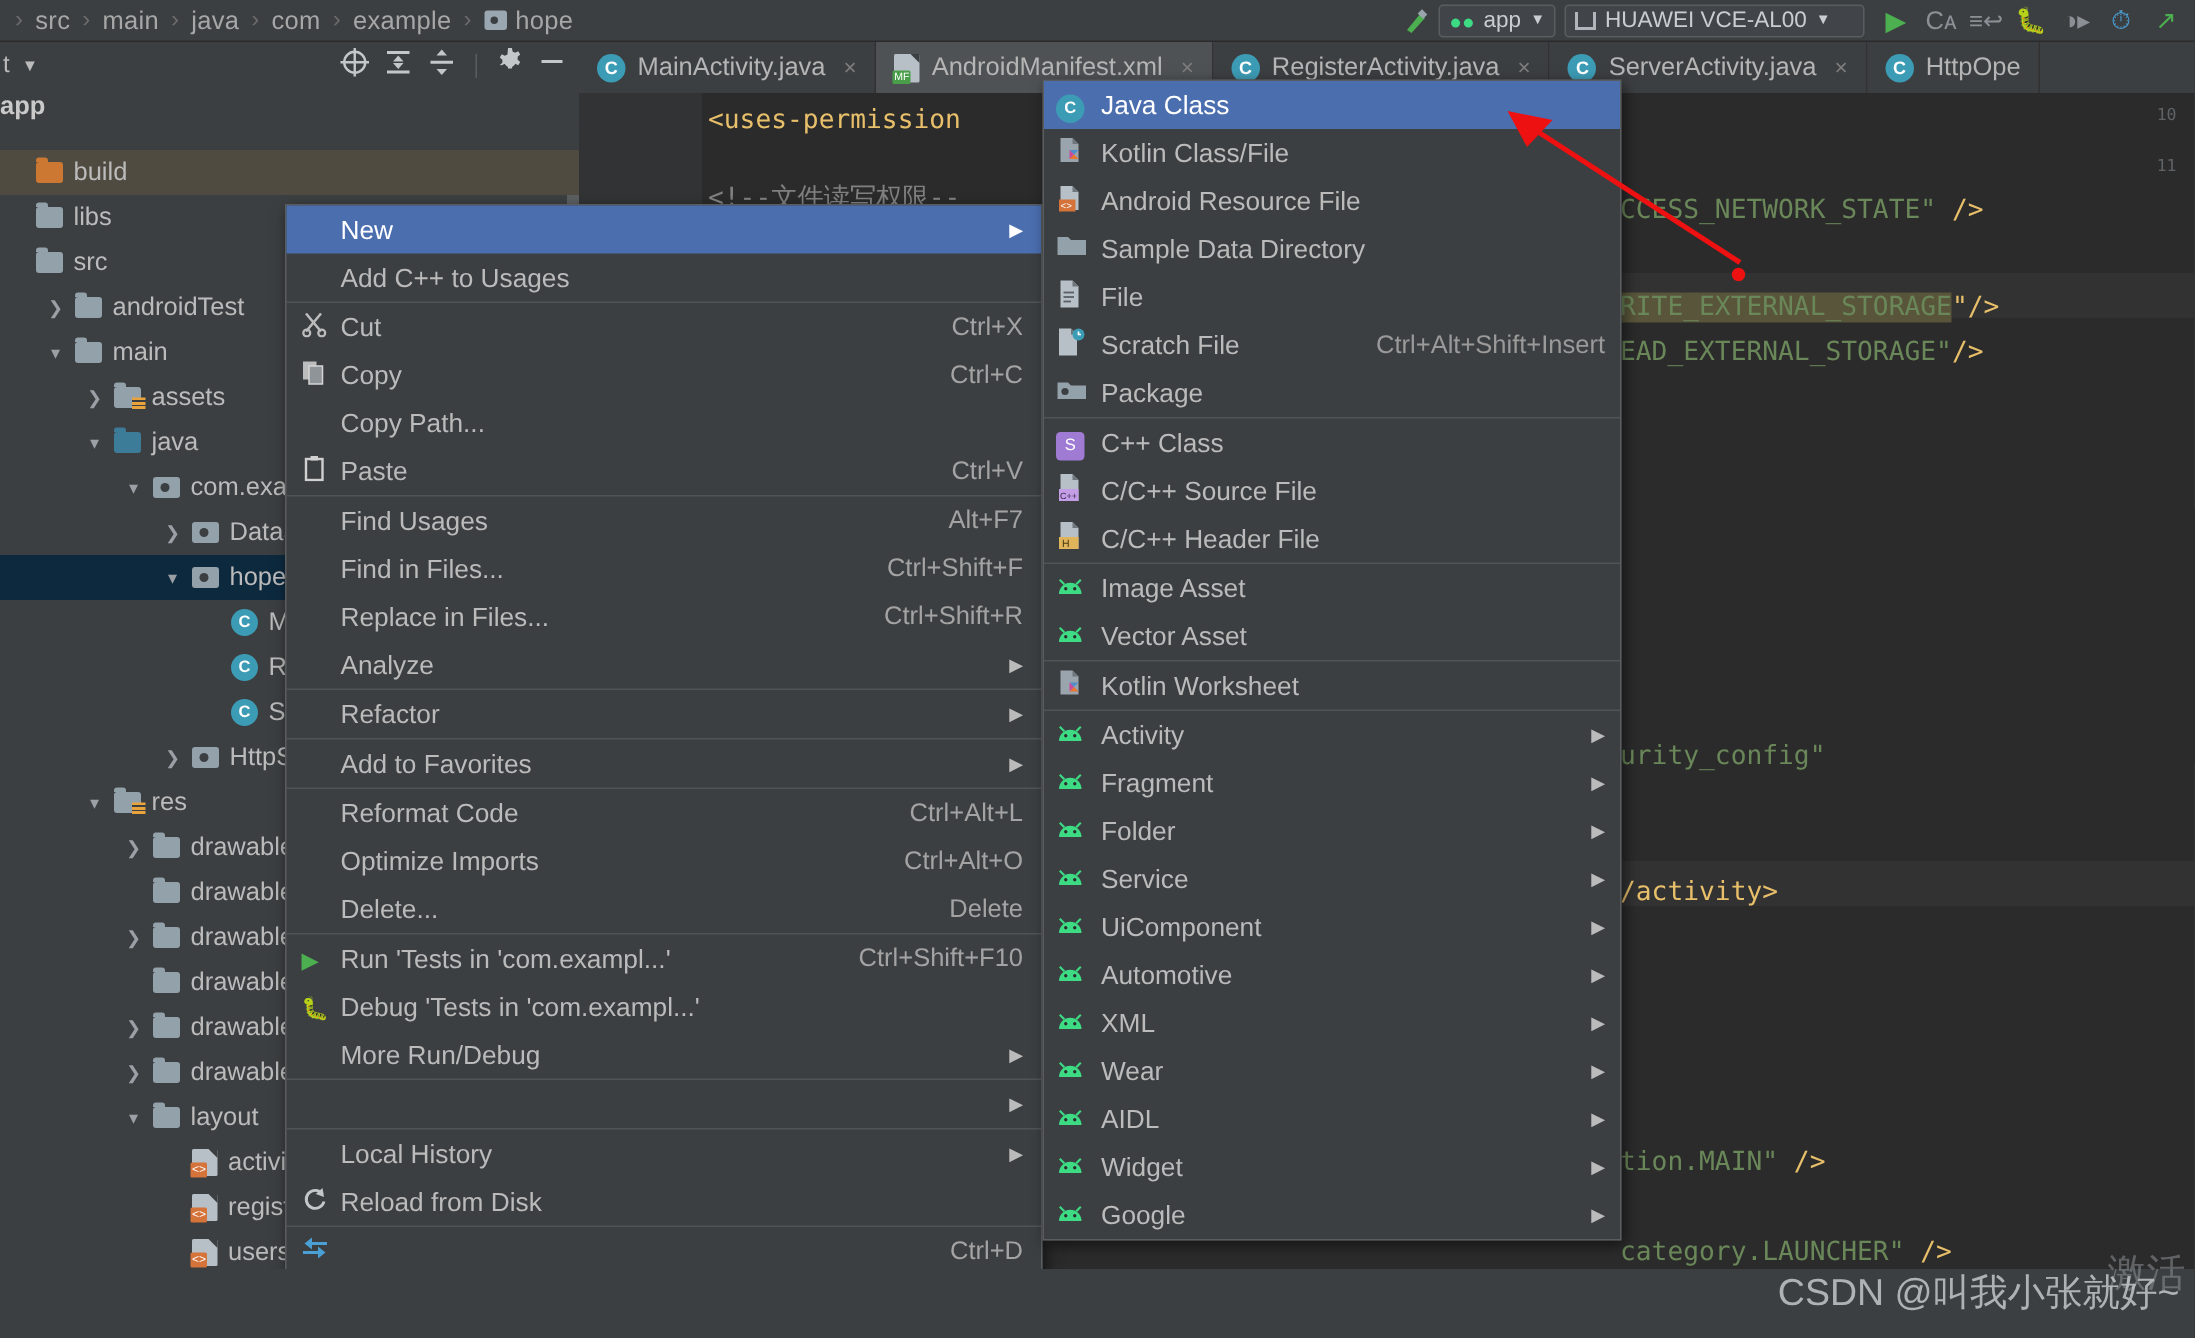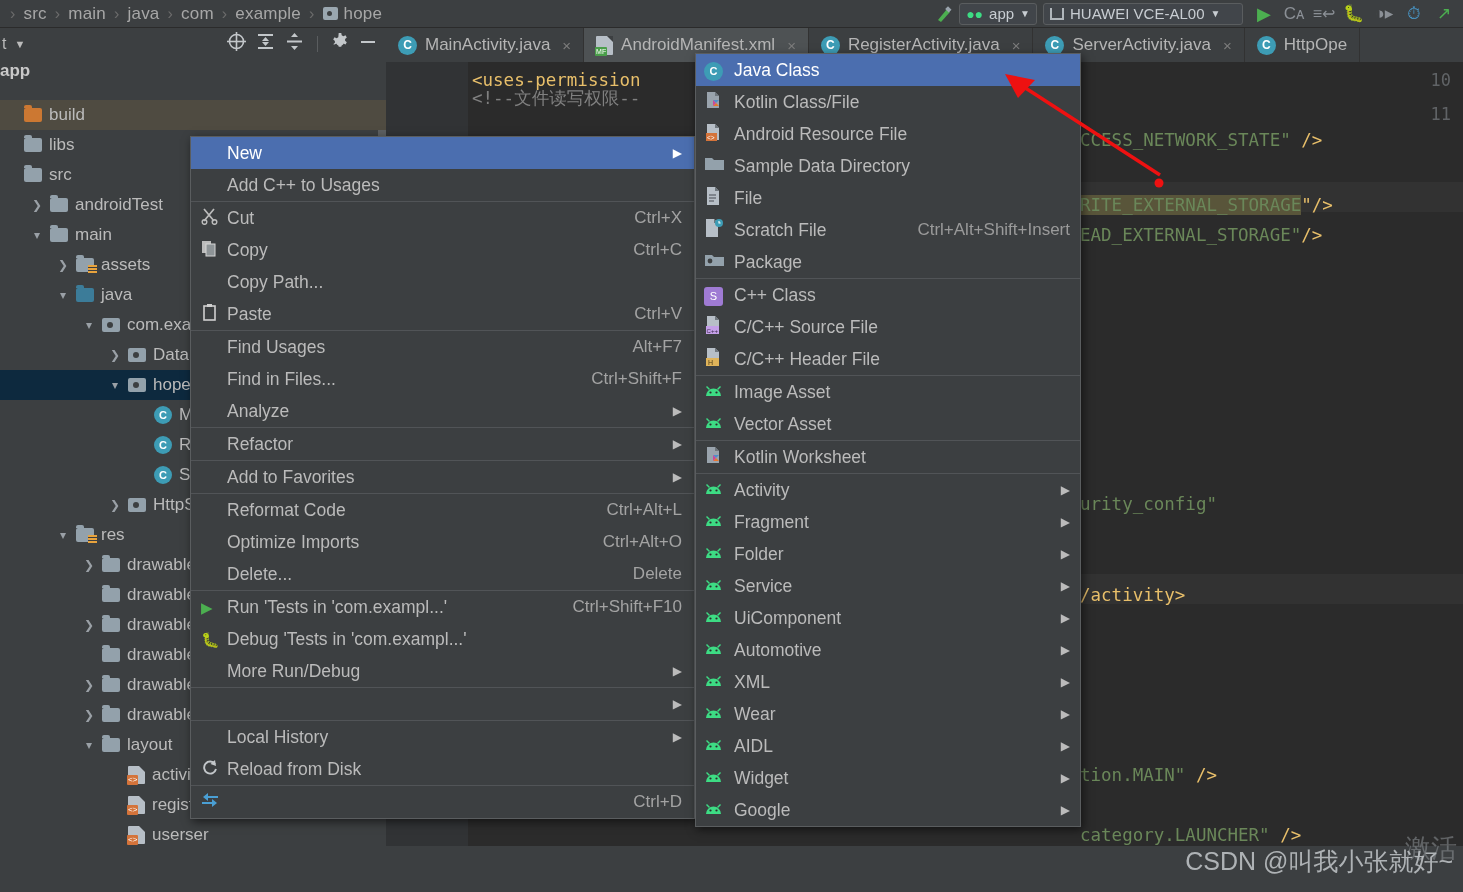--- a/index.html
+++ b/index.html
@@ -61,21 +61,21 @@
   .ic-xmlmf {
     width:17px;height:19px;background:#b7bfc7;position:relative;border-radius:1px;
   }
   .ic-xmlmf:before{content:"";position:absolute;right:0;top:0;border-top:6px solid #3c3f41;border-left:6px solid transparent;}
   .ic-xmlmf:after{content:"MF";position:absolute;left:-1px;bottom:-1px;background:#4a9e4a;color:#fff;font-size:7px;
     padding:0 1px;border-radius:1px;line-height:9px;font-family:"Liberation Sans",sans-serif;}
 
   
   .editor { position:absolute; left:386px; top:62px; width:1077px; height:830px; background:#2b2b2b; }
   .gutter { position:absolute; left:0; top:0; width:82px; height:830px; background:#313335; }
-  .lnum { position:absolute; right:12px; font-size:17px; color:#606366; font-family:"DejaVu Sans Mono", monospace; }
+  .lnum { position:absolute; right:12px; font-size:11px; color:#606366; font-family:"DejaVu Sans Mono", monospace; }
   .codeline {
     position:absolute; left:86px; font-size:17.5px; font-family:"DejaVu Sans Mono", monospace;
     white-space:pre; color:#a9b7c6;
   }
   .c-tag { color:#e8bf6a; }
   .c-str { color:#6a8759; }
   .c-cmt { color:#808080; }
   .hl-line { position:absolute; left:0; width:1077px; height:30px; background:#323232; }
   .hl-word { background:#59553a; }
 
@@ -297,21 +297,21 @@
   <div class="editor">
     <div class="gutter"></div>
 
     <div class="hl-line" style="top:120px;"></div>
     <div class="hl-line" style="top:512px;"></div>
 
     <div class="lnum" style="top:8px;">10</div>
     <div class="lnum" style="top:42px;">11</div>
 
     <div class="codeline c-tag" style="top:8px;">&lt;uses-permission</div>
-    <div class="codeline c-cmt" style="top:24px;">&lt;!--文件读写权限--</div>
+    <div class="codeline c-cmt" style="top:57px;">&lt;!--文件读写权限--</div>
 
     <div class="codeline" style="left:694px; top:68px;"><span class="c-str">CCESS_NETWORK_STATE" </span><span class="c-tag">/&gt;</span></div>
     <div class="codeline" style="left:694px; top:133px;"><span class="c-str hl-word">RITE_EXTERNAL_STORAGE</span><span class="c-tag">"/&gt;</span></div>
     <div class="codeline" style="left:694px; top:163px;"><span class="c-str">EAD_EXTERNAL_STORAGE"</span><span class="c-tag">/&gt;</span></div>
     <div class="codeline" style="left:694px; top:432px;"><span class="c-str">urity_config"</span></div>
     <div class="codeline" style="left:694px; top:523px;"><span class="c-tag">/activity&gt;</span></div>
     <div class="codeline" style="left:694px; top:703px;"><span class="c-str">tion.MAIN" </span><span class="c-tag">/&gt;</span></div>
     <div class="codeline" style="left:694px; top:763px;"><span class="c-str">category.LAUNCHER" </span><span class="c-tag">/&gt;</span></div>
   </div>
 
@@ -502,20 +502,25 @@
         <span class="mlabel">Find Usages</span>
         <span class="mkey">Alt+F7</span>
       </div>
       <div class="mi">
         <span class="micon"></span>
         <span class="mlabel">Find in Files...</span>
         <span class="mkey">Ctrl+Shift+F</span>
       </div>
       <div class="mi">
         <span class="micon"></span>
+        <span class="mlabel">Replace in Files...</span>
+        <span class="mkey">Ctrl+Shift+R</span>
+      </div>
+      <div class="mi">
+        <span class="micon"></span>
         <span class="mlabel">Analyze</span>
         <span class="tri">▶</span>
       </div>
       <div class="msep"></div>
       <div class="mi">
         <span class="micon"></span>
         <span class="mlabel">Refactor</span>
         <span class="tri">▶</span>
       </div>
       <div class="msep"></div>

